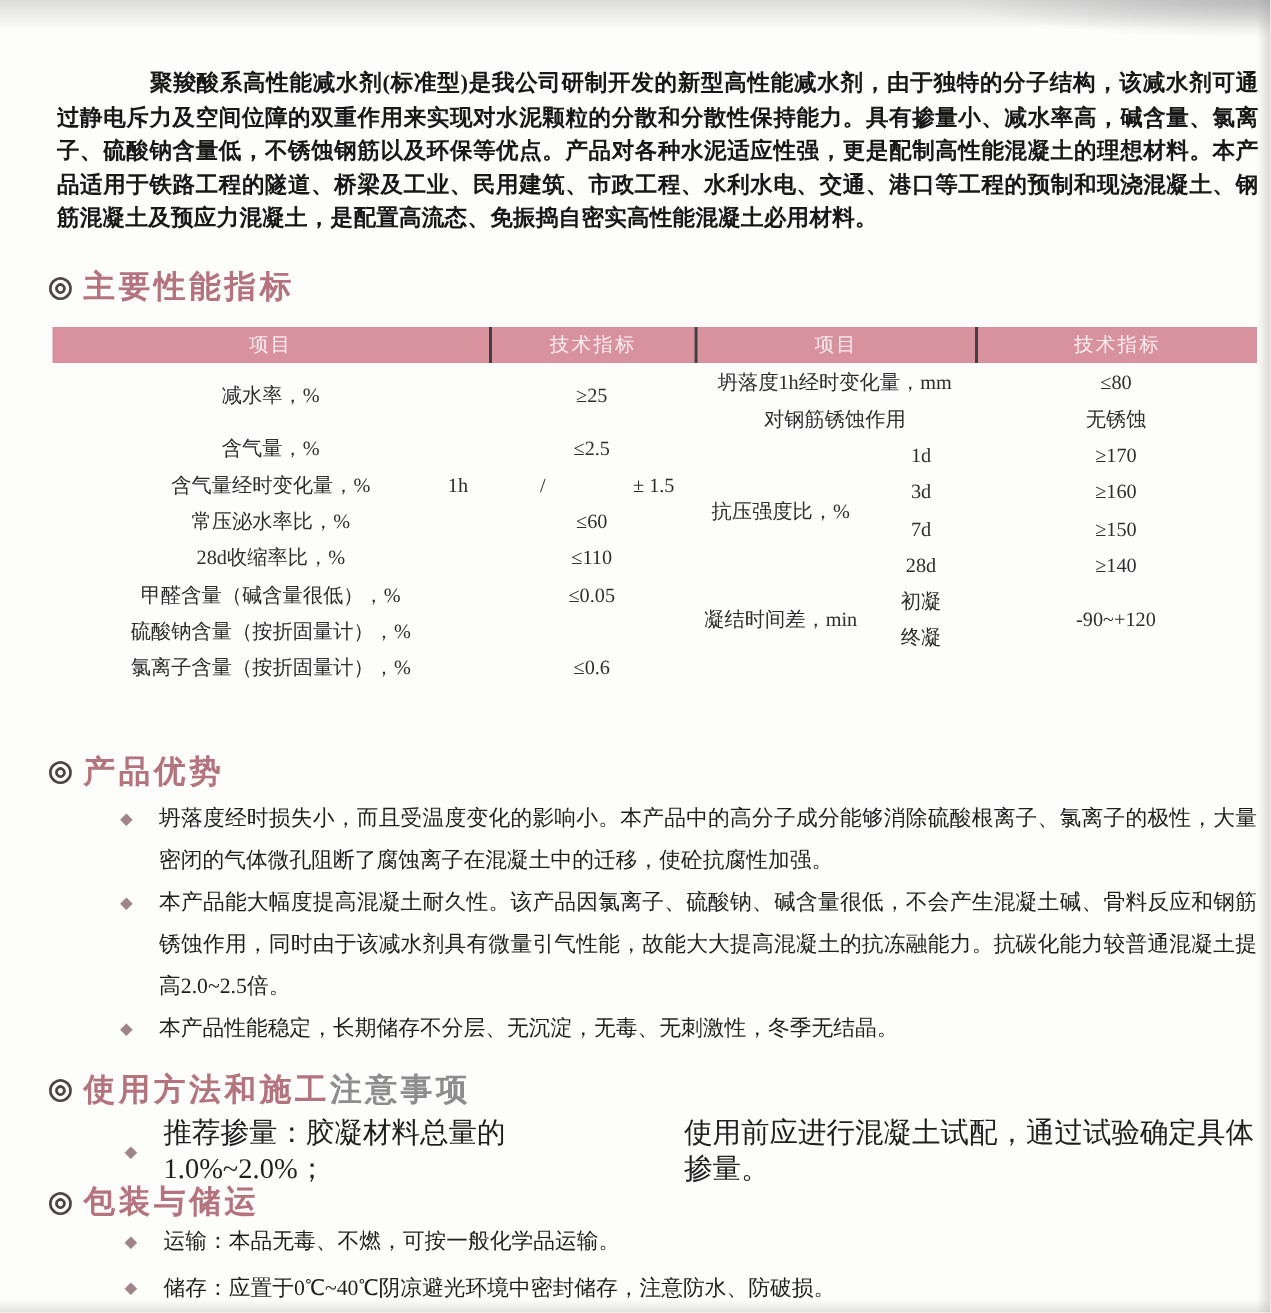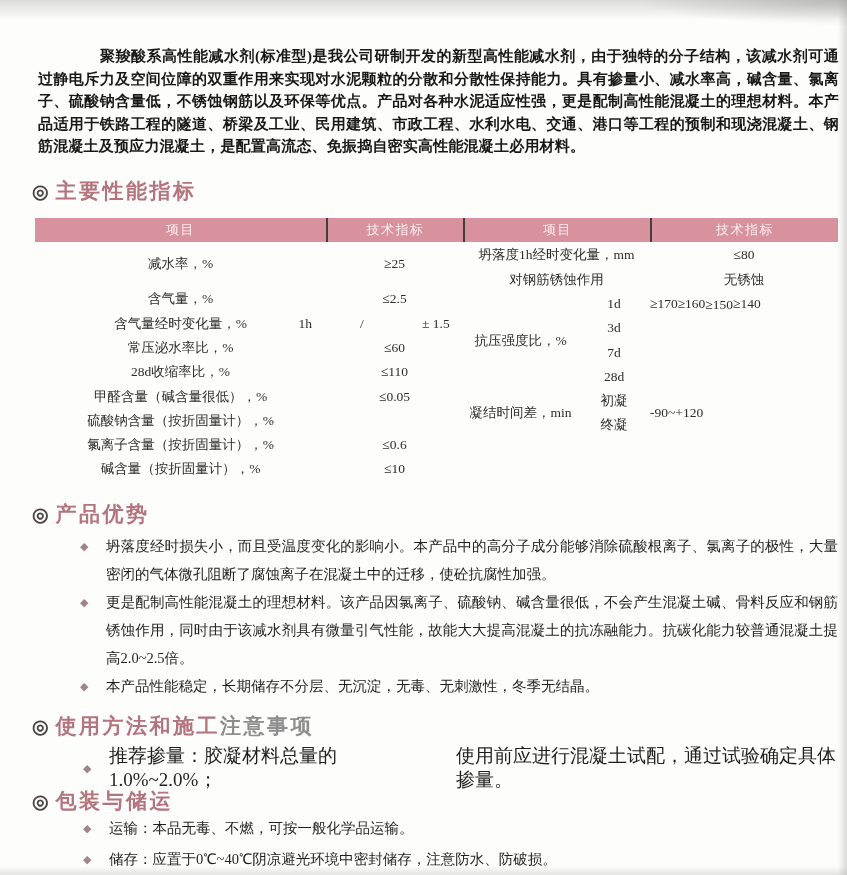--- a/index.html
+++ b/index.html
@@ -43,21 +43,21 @@
   .hA{height:44px;} .hB{height:26px;} .hC{height:24px;} .hD{height:25px;} .hE{height:23px;}
   .rel{position:relative;}
   .abs-time{position:absolute;right:14px;top:50%;transform:translateY(-50%);}
   .abs-slash{position:absolute;left:34px;top:50%;transform:translateY(-50%);}
   .abs-val{position:absolute;left:96px;top:50%;transform:translateY(-50%);text-align:center;}
   .two-line{display:flex;flex-direction:column;align-items:center;justify-content:center;line-height:17px;}
   .two-line .l2{font-size:12.8px;white-space:nowrap;}
   .c3g{width:187px;display:flex;}
   .g-label{flex:1;display:flex;align-items:center;justify-content:center;white-space:nowrap;}
   .g-sub{width:72px;display:flex;flex-direction:column;}
-  .g-vals{width:188px;display:flex;flex-direction:row;}
+  .g-vals{width:188px;display:flex;flex-direction:column;}
 
   
   .blist{position:absolute;left:80px;width:758px;}
   .adv{top:532px;}
   .bitem{display:flex;align-items:flex-start;}
   .bdia{width:26px;flex:none;font-size:11px;color:#a08588;line-height:28px;text-align:left;}
   .btext{flex:1;font-size:14.5px;line-height:28px;text-align:justify;color:#1f1f1f;}
   .usage-line{position:absolute;top:744px;left:83px;display:flex;align-items:center;}
   .usage-line .bdia{line-height:24px;}
   .usage-line .t{font-size:19px;line-height:24px;color:#1f1f1f;}
@@ -122,24 +122,20 @@
           <div class="cell c1 hD">甲醛含量（碱含量很低），%</div>
           <div class="cell c2 hD">≤0.05</div>
         </div>
         <div class="lrow">
           <div class="cell c1 hC">硫酸钠含量（按折固量计），%</div>
         </div>
         <div class="lrow">
           <div class="cell c1 hC">氯离子含量（按折固量计），%</div>
           <div class="cell c2 hC">≤0.6</div>
         </div>
-        <div class="lrow">
-          <div class="cell c1 hE">碱含量（按折固量计），%</div>
-          <div class="cell c2 hE">≤10</div>
-        </div>
       </div>
       <div class="rcol">
         <div class="rrow">
           <div class="cell c3 hB">坍落度1h经时变化量，mm</div>
           <div class="cell c4 hB">≤80</div>
         </div>
         <div class="rrow">
           <div class="cell c3 hC">对钢筋锈蚀作用</div>
           <div class="cell c4 hC">无锈蚀</div>
         </div>
@@ -180,21 +176,21 @@
     <span class="sec-icon">◎</span>
     <span class="sec-title">产品优势</span>
   </div>
   <div class="blist adv">
     <div class="bitem">
       <span class="bdia">◆</span>
       <span class="btext">坍落度经时损失小，而且受温度变化的影响小。本产品中的高分子成分能够消除硫酸根离子、氯离子的极性，大量密闭的气体微孔阻断了腐蚀离子在混凝土中的迁移，使砼抗腐性加强。</span>
     </div>
     <div class="bitem">
       <span class="bdia">◆</span>
-      <span class="btext">更是配制高性能混凝土的理想材料。该产品因氯离子、硫酸钠、碱含量很低，不会产生混凝土碱、骨料反应和钢筋锈蚀作用，同时由于该减水剂具有微量引气性能，故能大大提高混凝土的抗冻融能力。抗碳化能力较普通混凝土提高2.0~2.5倍。</span>
+      <span class="btext">本产品能大幅度提高混凝土耐久性。该产品因氯离子、硫酸钠、碱含量很低，不会产生混凝土碱、骨料反应和钢筋锈蚀作用，同时由于该减水剂具有微量引气性能，故能大大提高混凝土的抗冻融能力。抗碳化能力较普通混凝土提高2.0~2.5倍。</span>
     </div>
     <div class="bitem">
       <span class="bdia">◆</span>
       <span class="btext">本产品性能稳定，长期储存不分层、无沉淀，无毒、无刺激性，冬季无结晶。</span>
     </div>
   </div>
 
   <div class="sec sec3">
     <span class="sec-icon">◎</span>
     <span class="sec-title">使用方法和施工</span>

